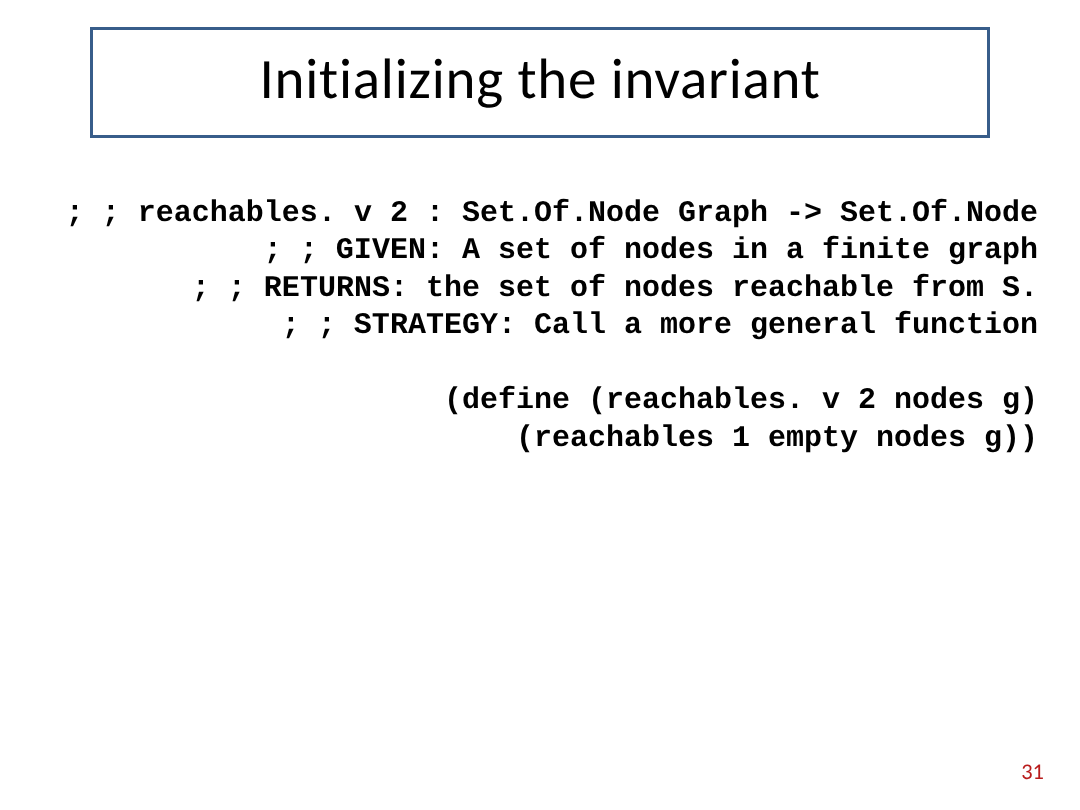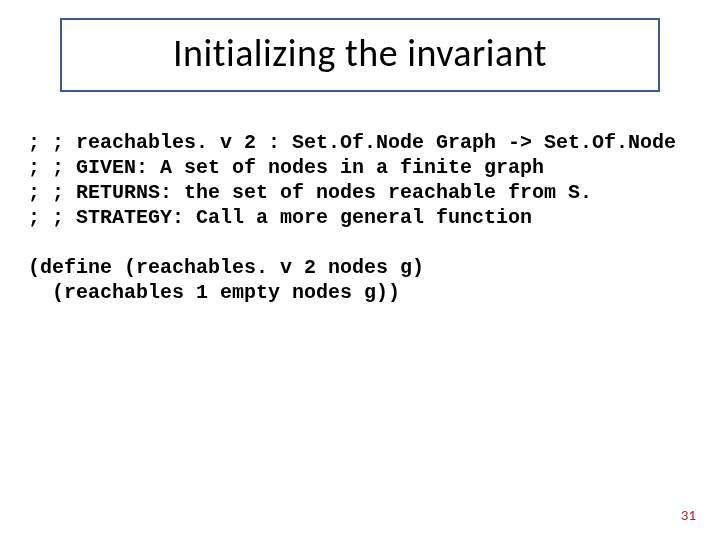--- a/index.html
+++ b/index.html
@@ -40,20 +40,21 @@
     position: absolute;
     top: 130px;
     left: 28px;
     right: 28px;
     font-family: "Consolas", "Courier New", monospace;
     font-size: 20px;
     font-weight: bold;
     line-height: 1.25;
     white-space: pre;
     color: #000;
+    text-align: right;
   }
   .page-number {
     position: absolute;
     bottom: 16px;
     right: 24px;
     font-size: 15px;
     color: #b91c1c;
     font-family: "Calibri", Arial, sans-serif;
   }
 </style>

